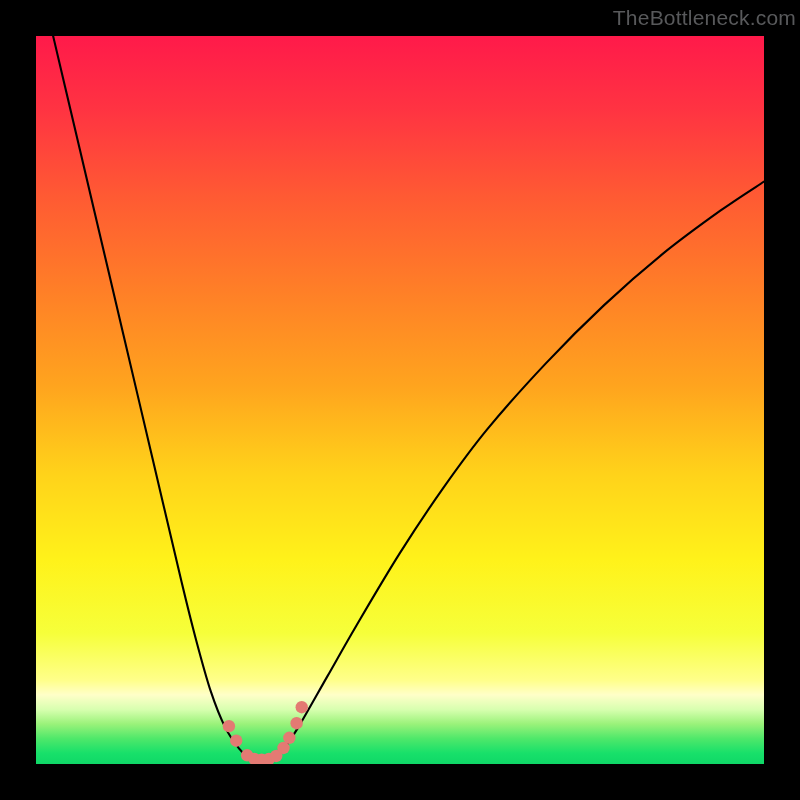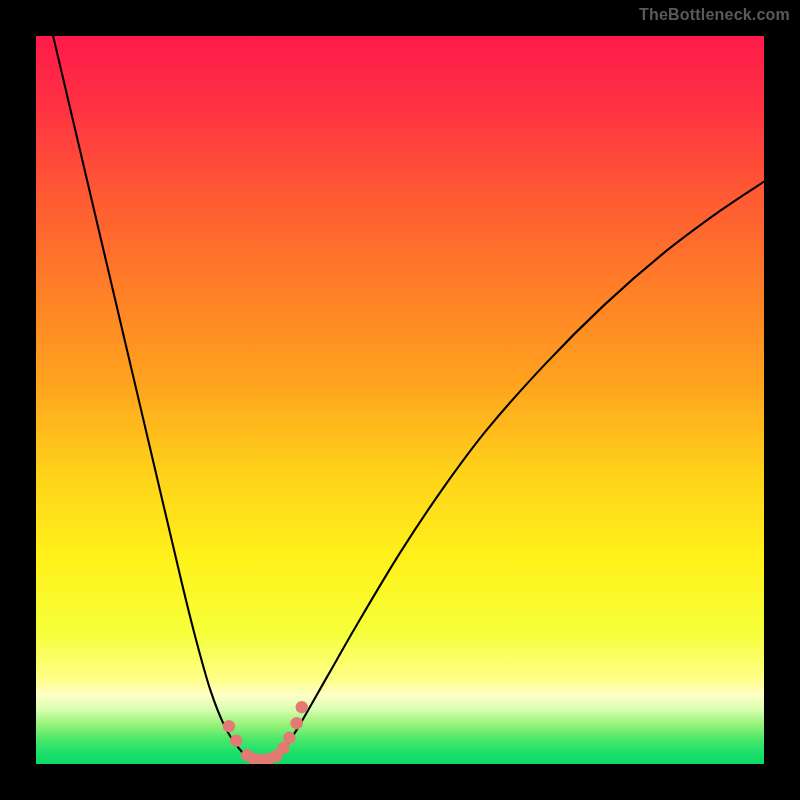--- a/index.html
+++ b/index.html
@@ -18,26 +18,26 @@
     height: 728px;
     overflow: hidden;
   }
   .gradient-bg {
     position: absolute;
     left: 0; top: 0; width: 100%; height: 100%;
   }
   .watermark {
     position: absolute;
     top: 6px;
-    right: 10px;
+    right: 4px;
     font-family: Arial, Helvetica, sans-serif;
-    font-size: 16px;
+    font-size: 21px;
     letter-spacing: 0.2px;
     color: #58595b;
-    font-weight: 700;
+    font-weight: 400;
     user-select: none;
   }
   svg.curve {
     position: absolute;
     left: 0; top: 0;
     width: 100%; height: 100%;
     overflow: visible;
   }
   .marker {
     fill: #e37a73;

